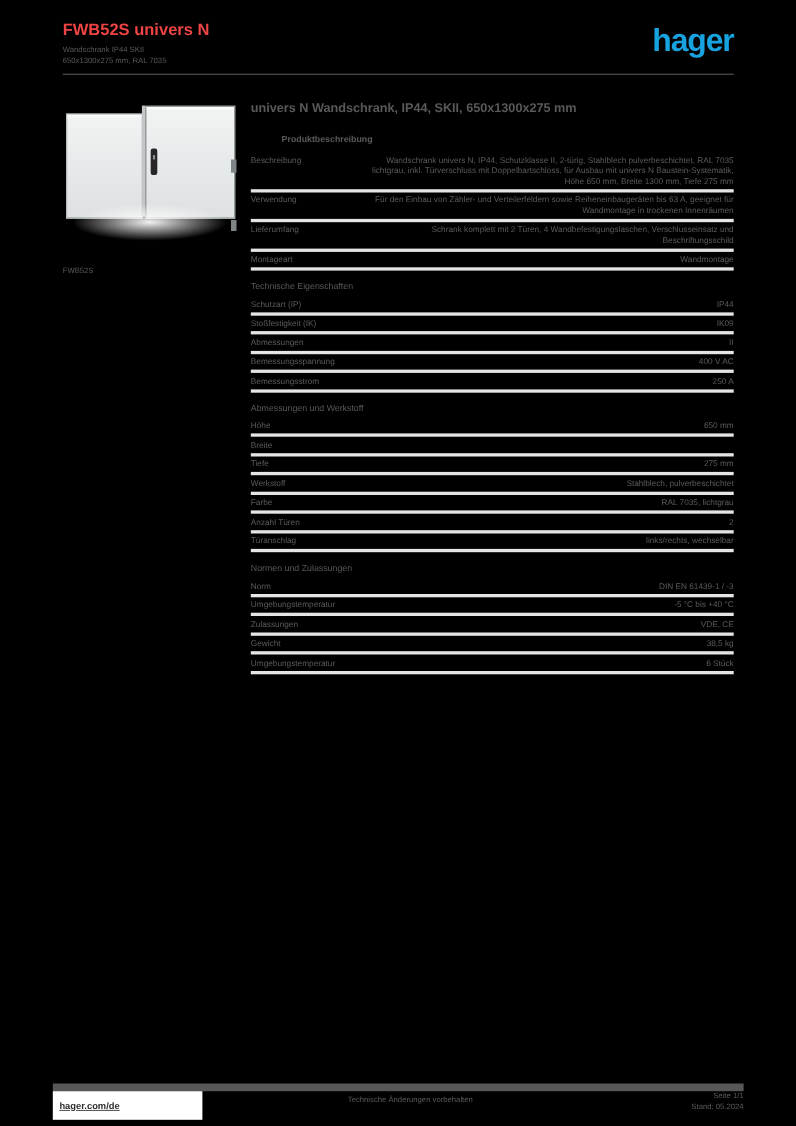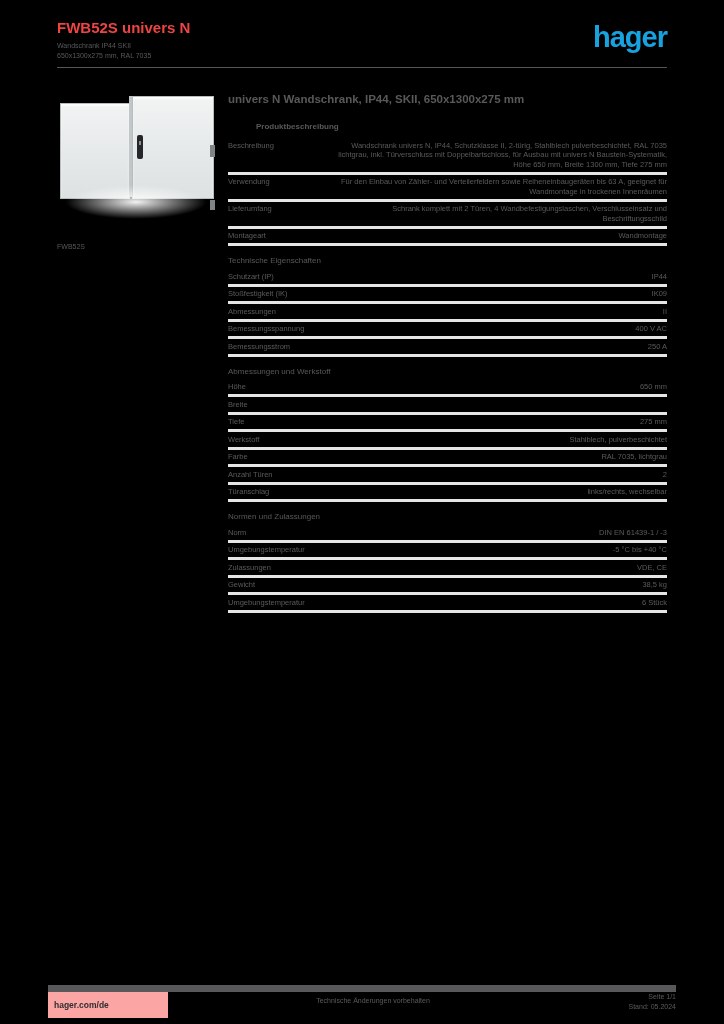--- a/index.html
+++ b/index.html
@@ -38,22 +38,22 @@
   .sec{margin-bottom:10px;}
   .sec-title{font-size:8px;font-weight:normal;color:#58595b;margin:0 0 4px 0;}
   .sec-title:empty{display:none;}
   .row{display:flex;justify-content:space-between;align-items:flex-start;
        padding:2.5px 0;border-bottom:3px solid #e5e5e5;}
   .lbl{font-size:7.5px;line-height:9.5px;width:105px;flex:none;color:#5a5b5d;}
   .val{font-size:7.5px;line-height:9.5px;flex:1;text-align:right;color:#5a5b5d;}
 
   
   #foot-bar{left:48px;top:985px;width:628px;height:7px;background:#58585b;}
-  #foot-white{left:48px;top:992px;width:120px;height:26px;background:#fca5a5;
-       display:flex;align-items:center;}
+  #foot-white{left:48px;top:992px;width:136px;height:26px;background:#ffffff;
+       display:flex;align-items:center;text-decoration:underline;}
   #foot-site{font-size:8.5px;color:#2e2e30;padding-left:6px;font-weight:bold;}
   #foot-note{left:288px;top:996px;width:170px;font-size:7px;color:#5a5b5d;text-align:center;line-height:9px;}
   #foot-right{right:48px;top:992px;width:80px;font-size:7px;color:#5a5b5d;
        text-align:right;line-height:10px;}
 </style>
 </head>
 <body>
 
 <div class="abs" id="hdr-title">FWB52S univers N</div>
 <div class="abs" id="hdr-sub1">Wandschrank IP44 SKII</div>

